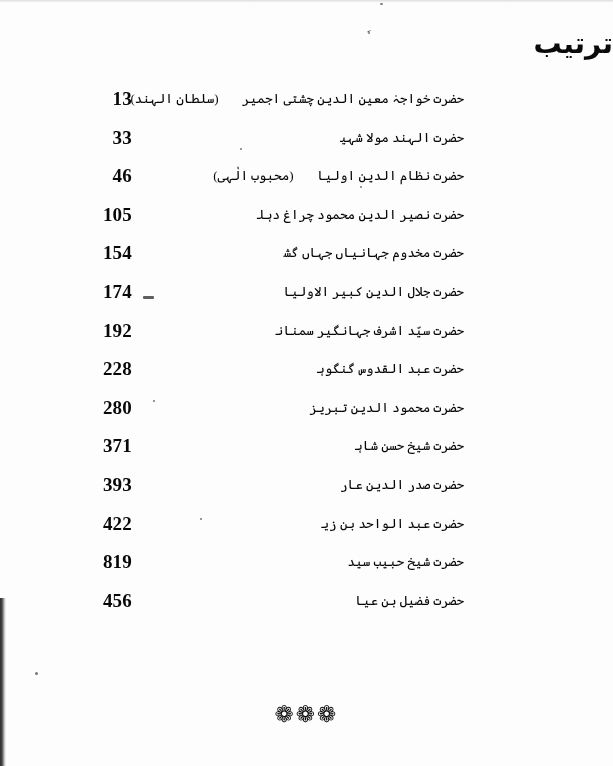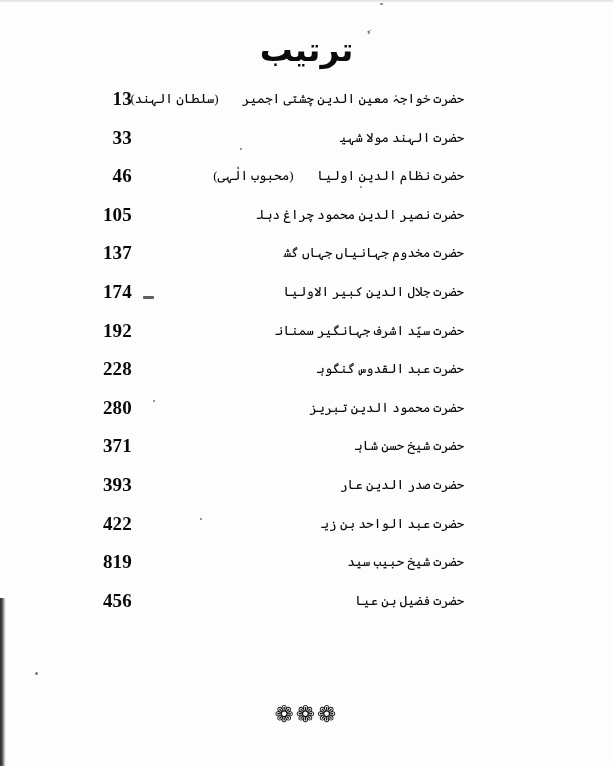--- a/index.html
+++ b/index.html
@@ -51,23 +51,23 @@
     border-radius: 50%;
     opacity: .75;
   }
 
   
   .doc-title {
     position: absolute;
     top: 8px;
     left: 0;
     width: 613px;
-    text-align: center;
+    text-align: right;
     font-family: "DejaVu Sans", "Liberation Sans", sans-serif;
-    font-size: 33px;
+    font-size: 28px;
     font-weight: 700;
     line-height: 1.2;
     direction: rtl;
     unicode-bidi: isolate;
     color: #0a0a0a;
     letter-spacing: 0px;
   }
   .title-flourish {
     position: absolute;
     top: 30px;
@@ -171,21 +171,21 @@
       <span class="page-num">46</span>
       <span class="entry-title">حضرت نظام الدین اولیاءؒ (محبوب الٰہی)</span>
     </div>
 
     <div class="toc-row">
       <span class="page-num">105</span>
       <span class="entry-title">حضرت نصیر الدین محمود چراغ دہلیؒ</span>
     </div>
 
     <div class="toc-row">
-      <span class="page-num">137</span>
+      <span class="page-num">154</span>
       <span class="entry-title">حضرت مخدوم جہانیاں جہاں گشتؒ</span>
     </div>
 
     <div class="toc-row">
       <span class="page-num">174</span>
       <span class="entry-title">حضرت جلال الدین کبیر الاولیاءؒ</span>
     </div>
 
     <div class="toc-row">
       <span class="page-num">192</span>

